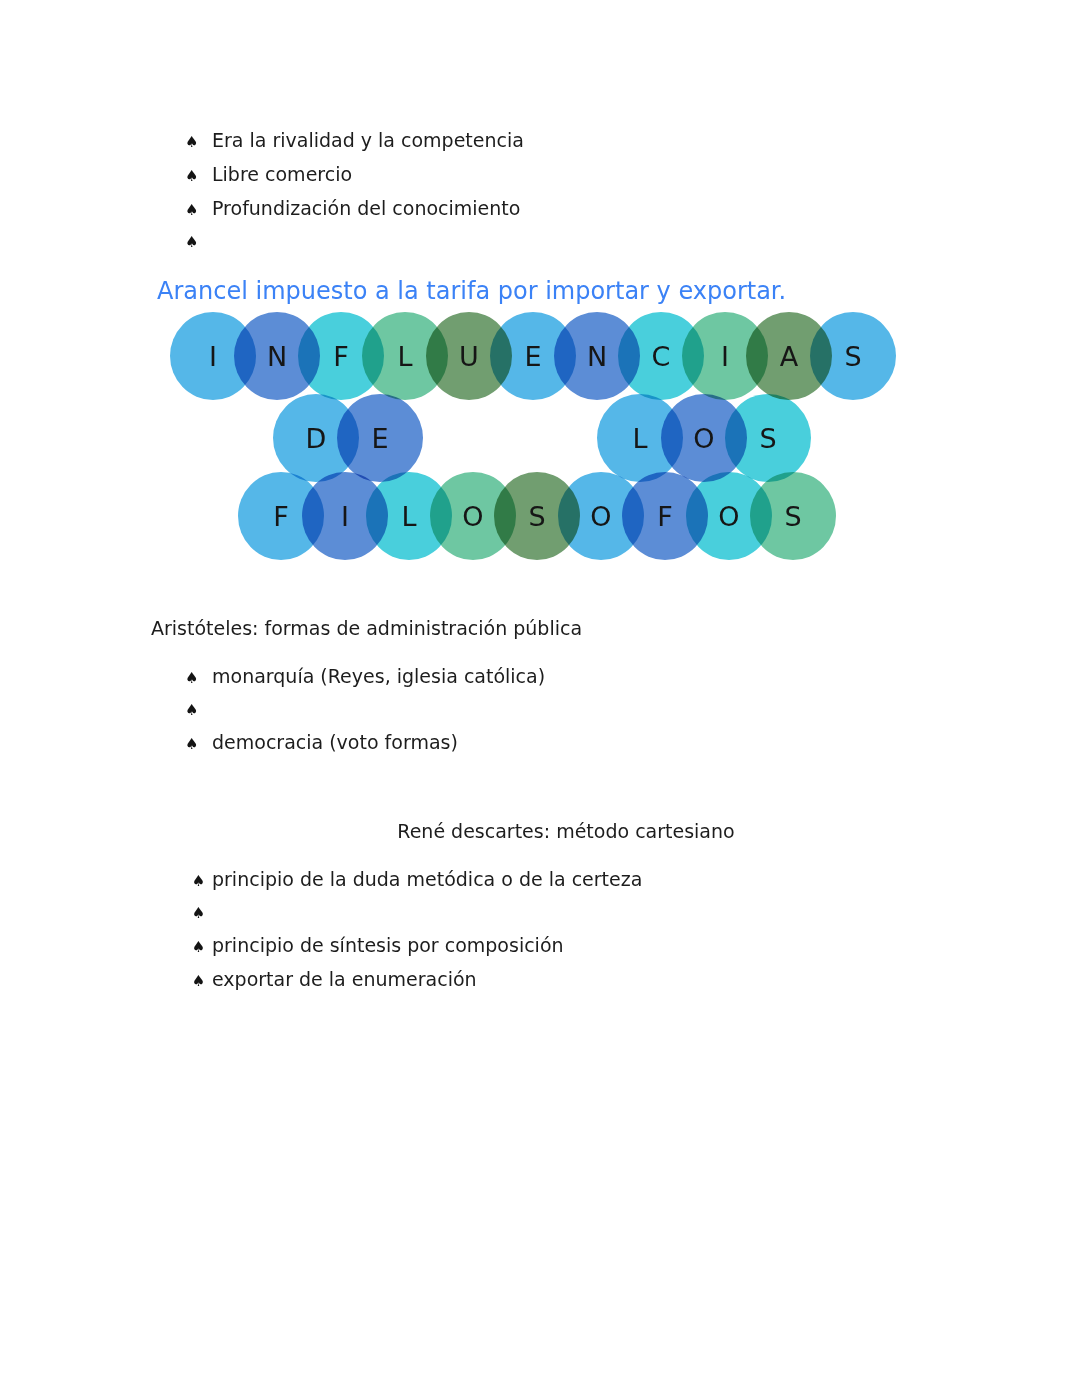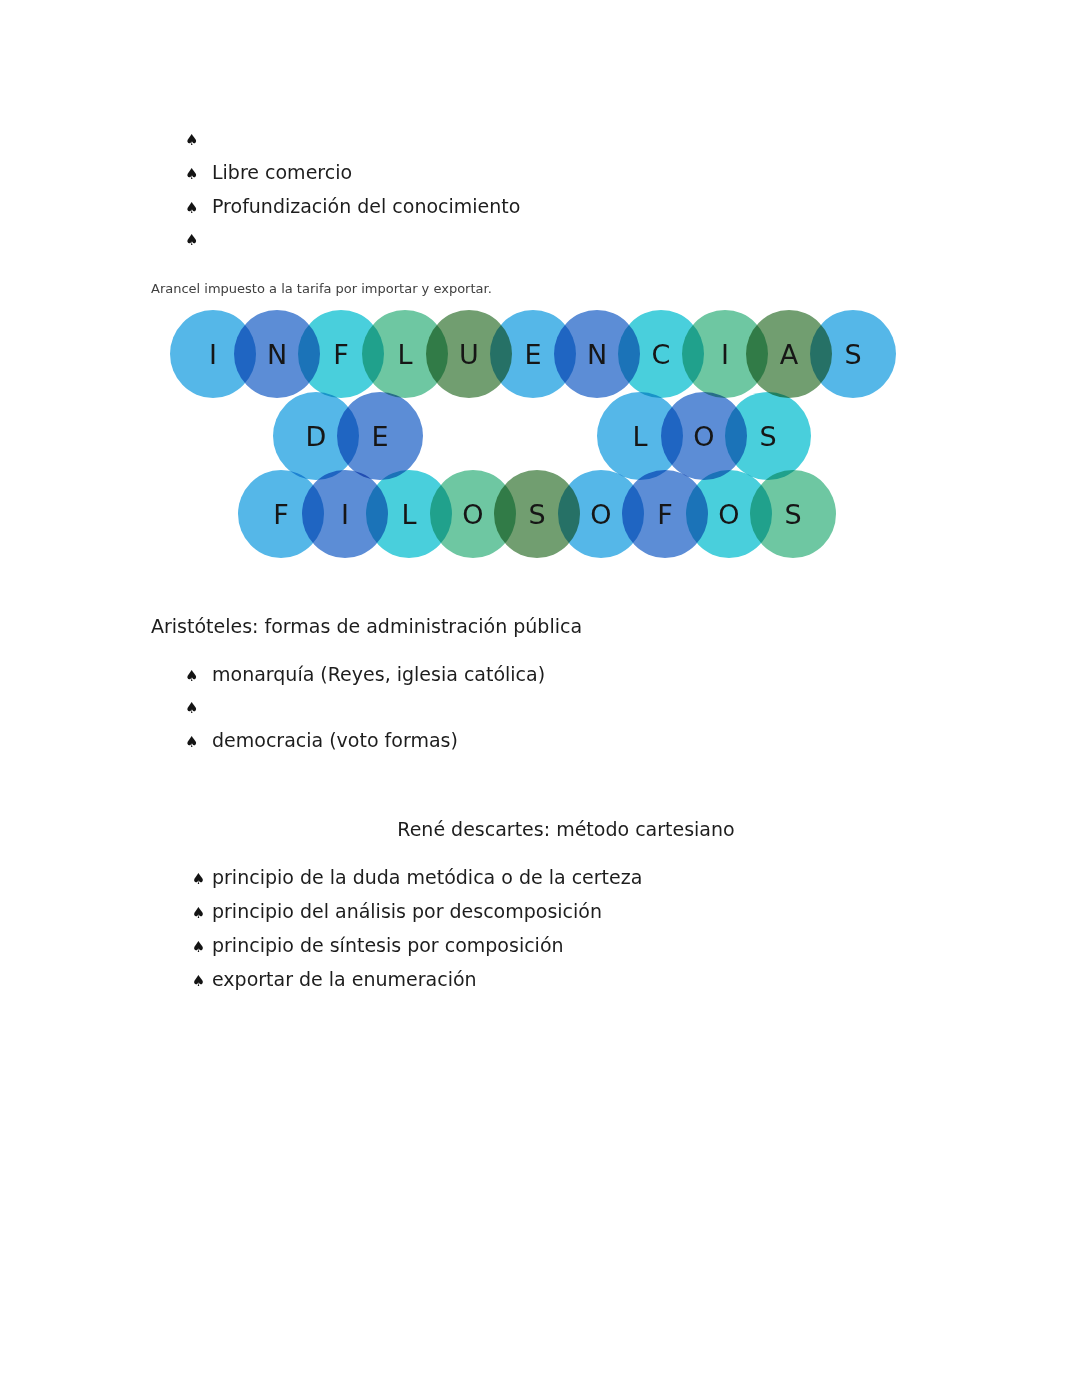--- a/index.html
+++ b/index.html
@@ -12,21 +12,21 @@
     font-family: "DejaVu Sans", "Liberation Sans", sans-serif;
     color: #1d1d1d;
     overflow: hidden;
   }
   .content {
     position: absolute;
     left: 151px;
     top: 124px;
     width: 830px;
   }
-  .body-text { font-size: 13px; line-height: 32px; color: #404040; }
+  .body-text { font-size: 24px; line-height: 32px; color: #3b82f6; margin-left: 6px; }
   ul.bullets { list-style: none; }
   ul.bullets li {
     display: flex;
     align-items: baseline;
     font-size: 19px;
     line-height: 32px;
   }
   .spade {
     display: inline-block;
     width: 27px;
@@ -70,20 +70,21 @@
 </style>
 </head>
 <body>
 
 <div class="page">
   <div class="content">
 
     <ul class="bullets">
       <li>
         <span class="spade">♠</span>
+        <span>Era la rivalidad y la competencia</span>
       </li>
       <li>
         <span class="spade">♠</span>
         <span>Libre comercio</span>
       </li>
       <li>
         <span class="spade">♠</span>
         <span>Profundización del conocimiento</span>
       </li>
       <li>
@@ -205,21 +206,20 @@
 
     <div class="section section-descartes">
       <h2 class="section-heading">René descartes: método cartesiano</h2>
       <ul class="bullets">
         <li>
           <span class="spade">♠</span>
           <span>principio de la duda metódica o de la certeza</span>
         </li>
         <li>
           <span class="spade">♠</span>
-          <span>principio del análisis por descomposición</span>
         </li>
         <li>
           <span class="spade">♠</span>
           <span>principio de síntesis por composición</span>
         </li>
         <li>
           <span class="spade">♠</span>
           <span>exportar de la enumeración</span>
         </li>
       </ul>

